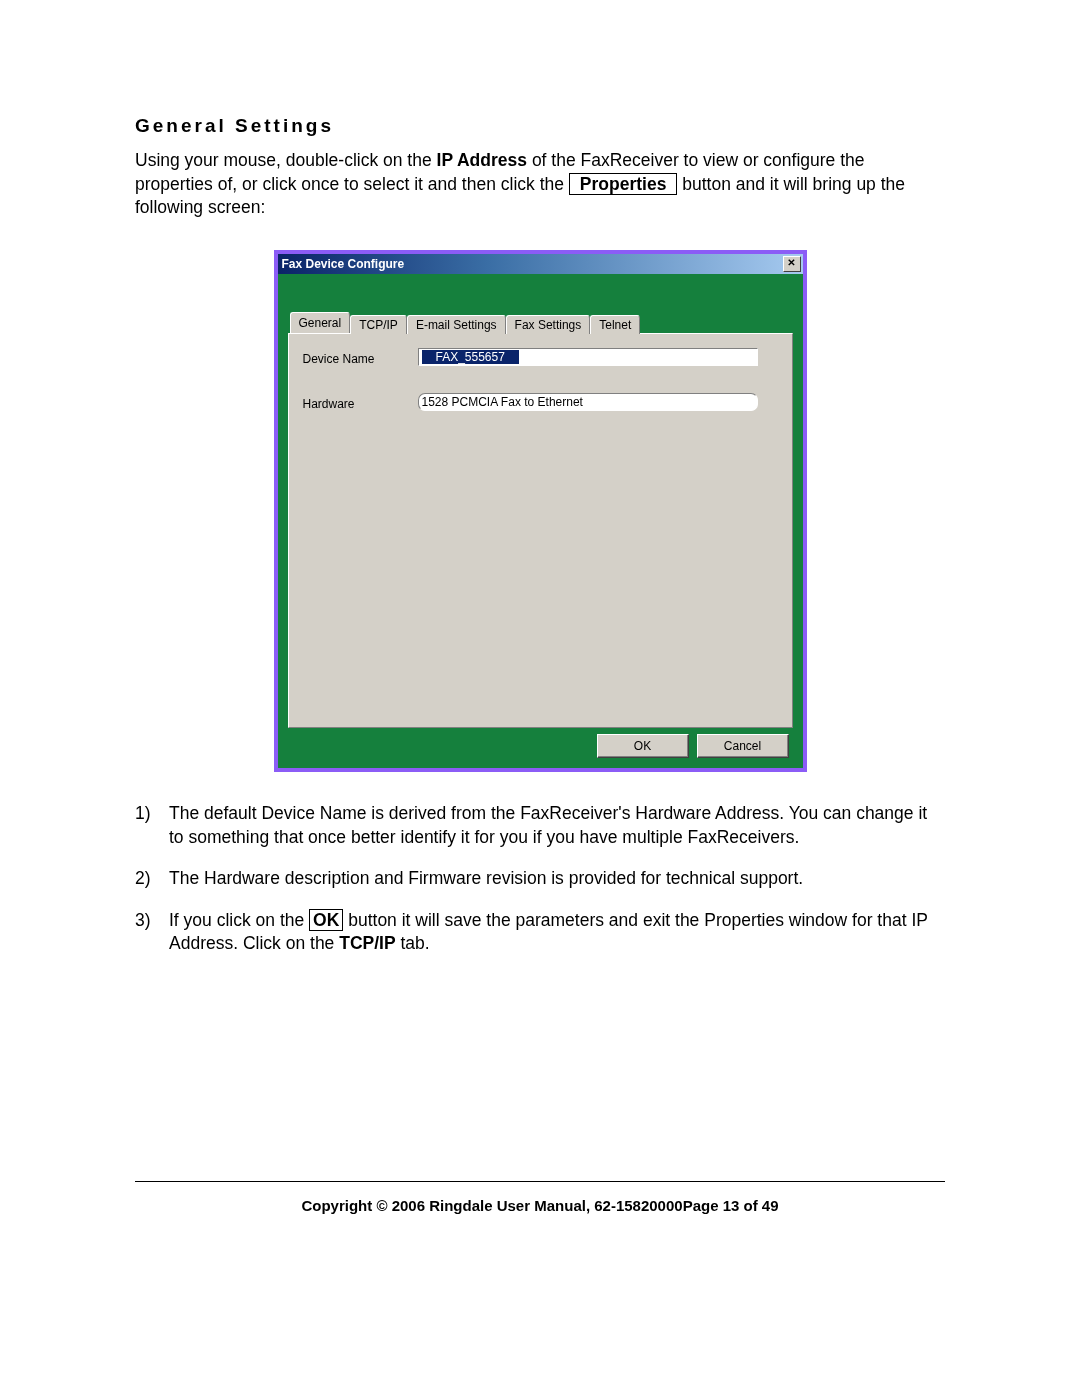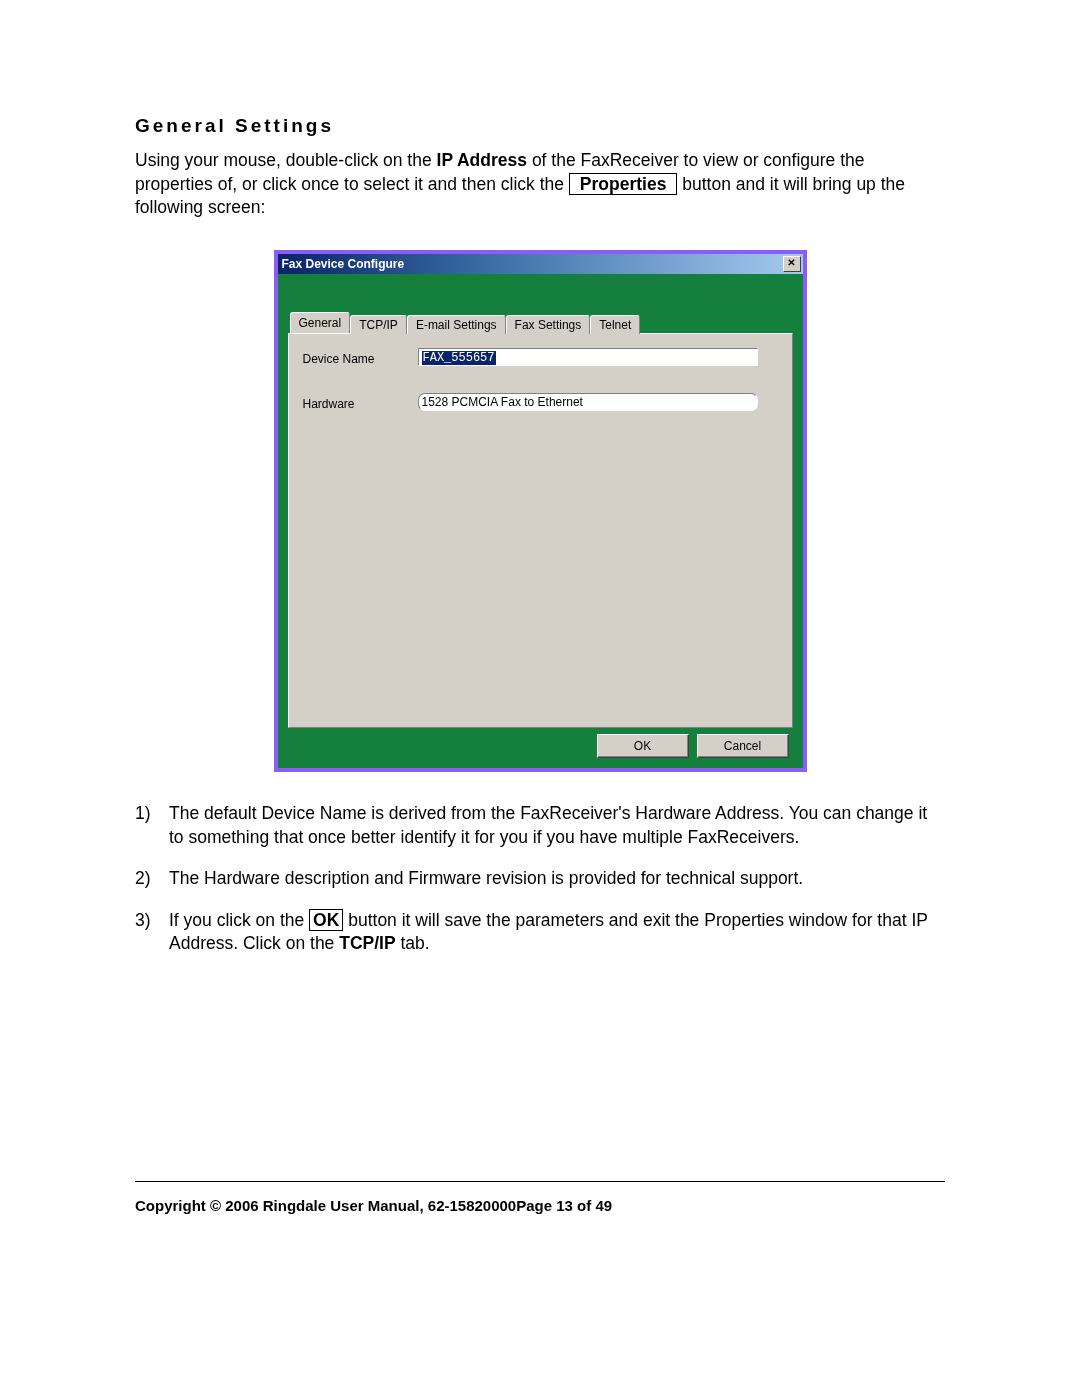--- a/index.html
+++ b/index.html
@@ -129,22 +129,21 @@
     font-size: 12px;
     line-height: 14px;
     overflow: hidden;
   }
   .sunken.selected {
     background: #fff;
   }
   .sunken .sel-text {
     background: #0a246a;
     color: #fff;
-    padding: 0 1px;
-    font-family: Liberation Mono, monospace;
+    padding: 0 14px;
   }
   .win-btn {
     background: #d4d0c8;
     border-top: 1px solid #fff; border-left: 1px solid #fff;
     border-right: 1px solid #404040; border-bottom: 1px solid #404040;
     box-shadow: inset -1px -1px 0 #808080;
     height: 22px;
     padding: 0 8px;
     font-size: 12px;
     display: inline-flex;
@@ -180,21 +179,21 @@
     position: absolute;
     left: 135px; right: 135px;
     bottom: 215px;
     border-top: 1px solid #000;
   }
   .footer {
     position: absolute;
     left: 135px; right: 135px;
     bottom: 183px;
     display: flex;
-    justify-content: flex-start;
+    justify-content: center;
     font-family: Verdana, sans-serif;
     font-size: 15px;
     font-weight: bold;
   }
 </style>
 </head>
 <body>
 
 <div class="page">
 

